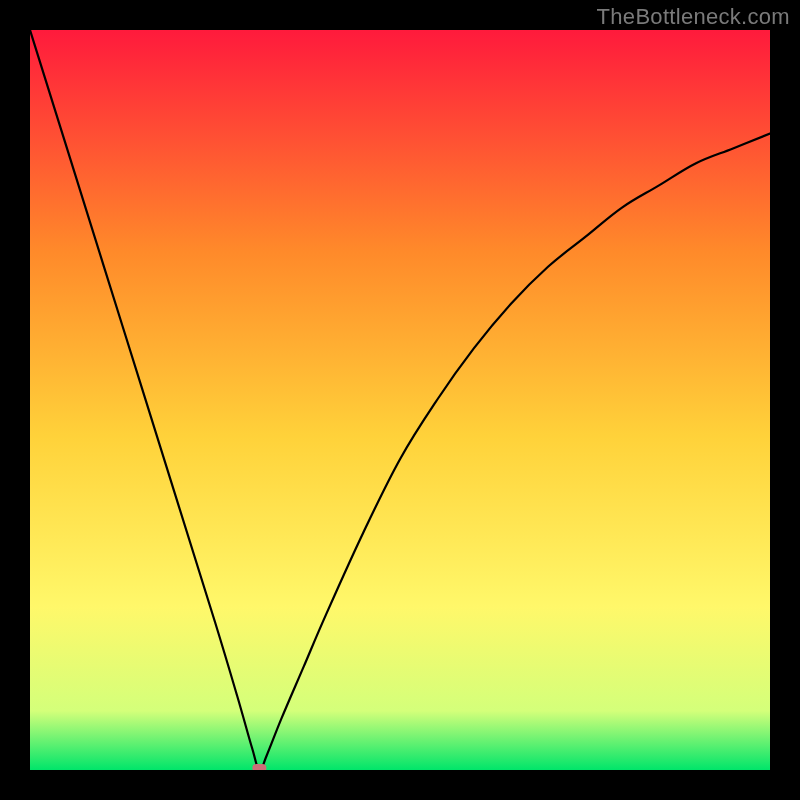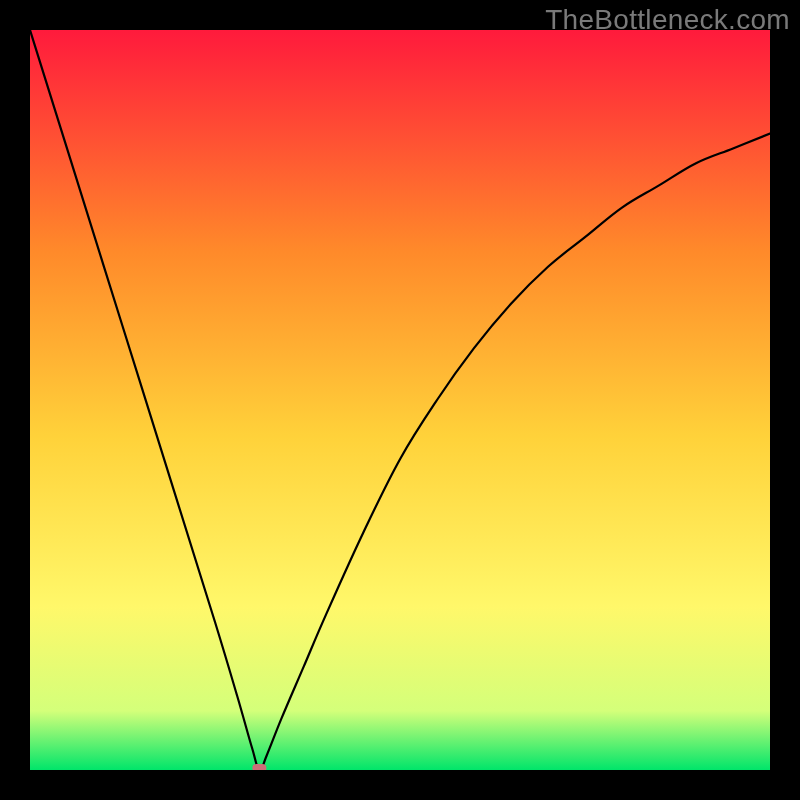--- a/index.html
+++ b/index.html
@@ -15,21 +15,21 @@
     position: relative;
     width: 800px;
     height: 800px;
     background: #000000;
   }
   .watermark {
     position: absolute;
     top: 4px;
     right: 10px;
     color: #7a7a7a;
-    font-size: 28px;
+    font-size: 22px;
     font-weight: 500;
     letter-spacing: 0.3px;
     user-select: none;
   }
   svg.plot {
     position: absolute;
     left: 30px;
     top: 30px;
     width: 740px;
     height: 740px;

